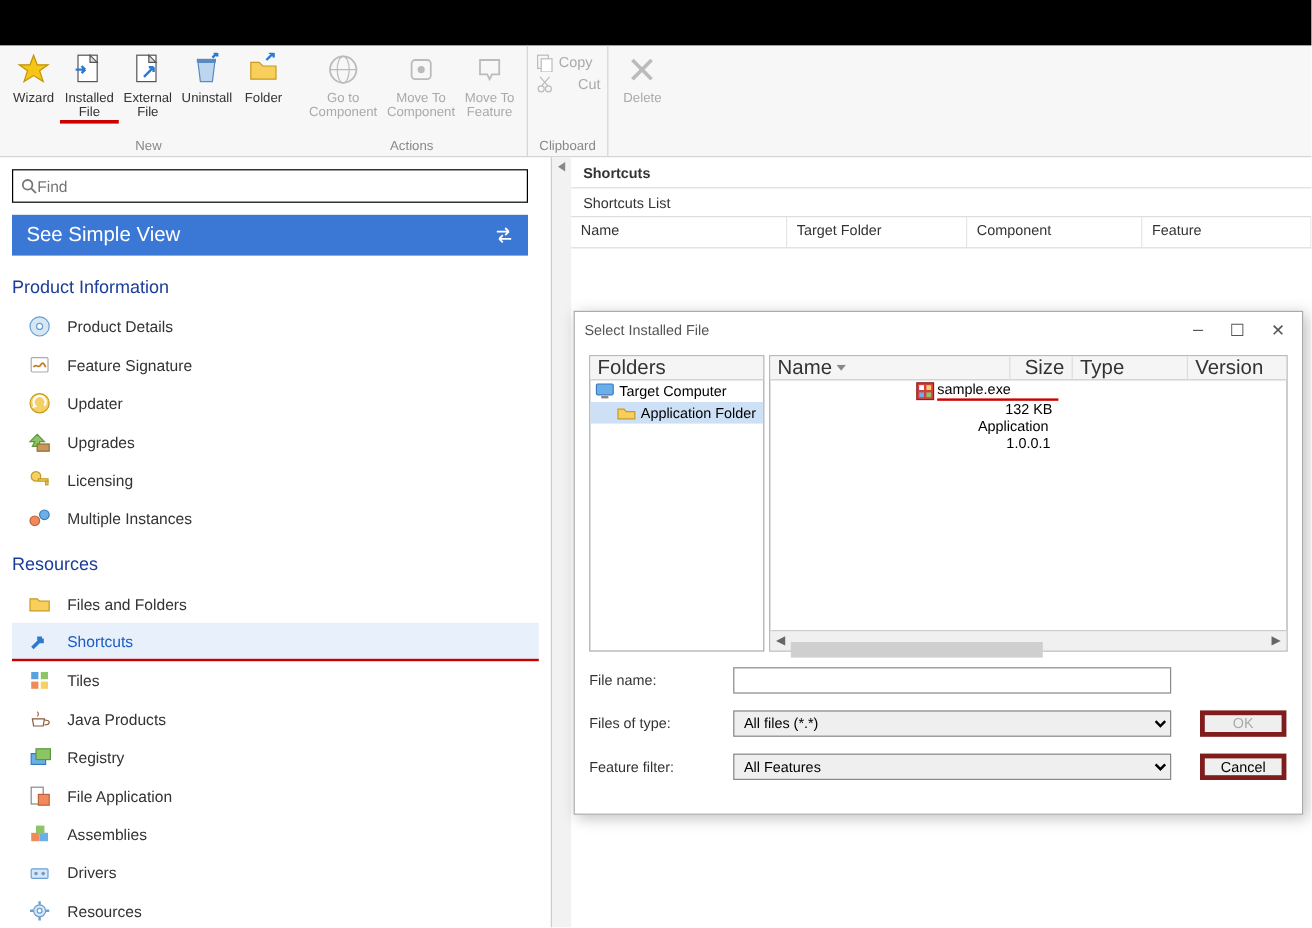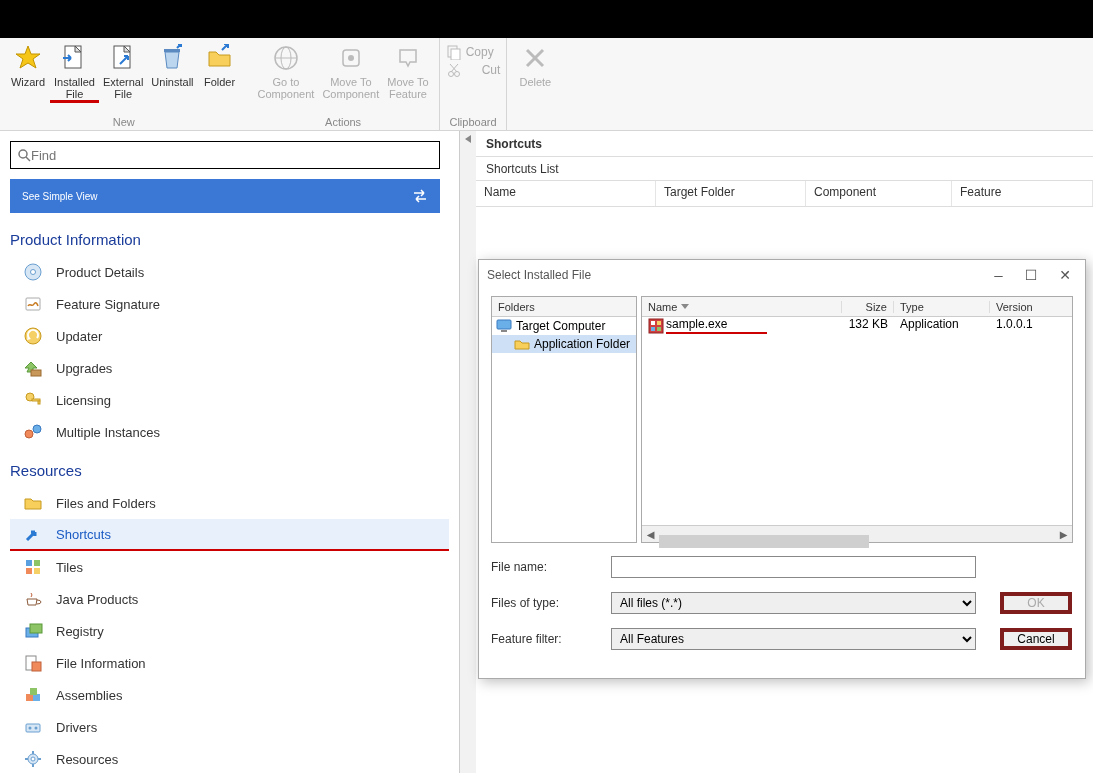--- a/index.html
+++ b/index.html
@@ -15,21 +15,21 @@
 .ribbon-group-title { font-size: 11px; color: #888; margin-top: auto; margin-bottom: 2px; }
 .underline-red { border-bottom: 3px solid #cc0000; }
 
 .main { display: flex; height: calc(773px - 38px - 93px); }
 .left-panel { width: 460px; border-right: 1px solid #ccc; padding: 10px 10px 0; overflow: hidden; }
 .splitter { width: 16px; background: #f2f2f2; display: flex; justify-content: center; padding-top: 2px; }
 .right-panel { flex: 1; position: relative; }
 
 .search-box { width: 430px; height: 28px; border: 1px solid #000; display: flex; align-items: center; padding: 0 6px; margin-bottom: 10px; }
 .search-box input { border: none; outline: none; flex: 1; font-size: 13px; }
-.simple-view-bar { width: 430px; height: 34px; background: #3b78d6; color: #fff; display: flex; align-items: center; padding: 0 12px; font-size: 10px; margin-bottom: 18px; }
+.simple-view-bar { width: 430px; height: 34px; background: #3b78d6; color: #fff; display: flex; align-items: center; padding: 0 12px; font-size: 17px; margin-bottom: 18px; }
 .simple-view-bar .switch-icon { margin-left: auto; }
 
 .nav-header { color: #1a3c9a; font-size: 15px; margin: 6px 0 8px 0; }
 .nav-item { display: flex; align-items: center; height: 32px; padding-left: 10px; cursor: pointer; }
 .nav-item .ni-icon { width: 26px; display: flex; justify-content: center; }
 .nav-item.selected { background: #e8f0fb; color: #1a5bc4; }
 .nav-item.selected .ni-label { color: #1a5bc4; }
 .nav-item .ni-label { color: #333; font-size: 13px; padding-left: 10px; }
 
 .right-header { height: 26px; border-bottom: 1px solid #ddd; display: flex; align-items: center; padding: 0 10px; font-weight: bold; color: #333; }
@@ -37,26 +37,26 @@
 .shortcuts-table-header { display: flex; height: 26px; border-bottom: 1px solid #ddd; }
 .sth-cell { border-right: 1px solid #e5e5e5; padding: 4px 8px; color: #333; }
 
 .dialog { position: absolute; left: 478px; top: 259px; width: 608px; height: 420px; background: #fff; border: 1px solid #aaa; box-shadow: 3px 3px 12px rgba(0,0,0,0.25); }
 .dialog-title { height: 30px; padding: 0 8px; display: flex; align-items: center; color: #555; font-size: 12px; }
 .dialog-title .title-controls { margin-left: auto; display: flex; gap: 22px; color: #555; font-size: 14px; padding-right: 6px; }
 .dialog-body { padding: 6px 12px; }
 .browse-row { display: flex; gap: 4px; }
 .folders-pane { width: 146px; border: 1px solid #aaa; height: 247px; }
 .files-pane { flex: 1; border: 1px solid #aaa; height: 247px; position: relative; display: flex; flex-direction: column; }
-.pane-header { background: #f5f5f5; border-bottom: 1px solid #ccc; height: 20px; display: flex; align-items: center; font-size: 11px; color: #333; }
+.pane-header { background: #f5f5f5; border-bottom: 1px solid #ccc; height: 20px; display: flex; align-items: center; font-size: 17px; color: #333; }
 .pane-header .col { border-right: 1px solid #ddd; padding: 0 6px; }
 .tree-item { display: flex; align-items: center; padding: 2px 4px; font-size: 12px; }
 .tree-item.child { padding-left: 22px; }
 .tree-item.selected { background: #cee0f5; }
-.file-row { display: flex; align-items: flex-start; font-size: 12px; height: 20px; }
+.file-row { display: flex; align-items: center; font-size: 12px; height: 20px; flex-direction: column; }
 .file-row .fcell { padding: 0 6px; }
 .hscroll { height: 17px; border-top: 1px solid #ccc; background: #f0f0f0; display: flex; align-items: center; margin-top: auto; }
 .hscroll .arrow { width: 17px; height: 17px; display: flex; align-items: center; justify-content: center; color: #666; font-size: 10px; }
 .hscroll .track { flex: 1; position: relative; }
 .hscroll .thumb { position: absolute; left: 0; top: 1px; height: 13px; width: 210px; background: #cfcfcf; }
 
 .form-row { display: flex; align-items: center; margin-top: 12px; height: 24px; }
 .form-row label { width: 120px; color: #333; }
 .form-row input, .form-row select { height: 22px; border: 1px solid #888; padding: 0 4px; font-size: 12px; font-family: inherit; }
 .dlg-btn { width: 72px; height: 22px; border: 4px solid #7f1d1d; background: #efefef; font-size: 12px; cursor: pointer; }
@@ -323,21 +323,21 @@
         </span>
       <span class="ni-label">Registry</span>
     </div>
     <div class="nav-item">
       <span class="ni-icon">
           <svg width="20" height="20">
             <rect x="3" y="3" width="10" height="14" fill="#fff" stroke="#888"></rect>
             <rect x="9" y="9" width="9" height="9" fill="#f08a5a" stroke="#c0603a"></rect>
           </svg>
         </span>
-      <span class="ni-label">File Information</span>
+      <span class="ni-label">File Application</span>
     </div>
     <div class="nav-item">
       <span class="ni-icon">
           <svg width="20" height="20">
             <rect x="3" y="9" width="7" height="7" fill="#f08a5a"></rect>
             <rect x="10" y="9" width="7" height="7" fill="#6aafe8"></rect>
             <rect x="7" y="3" width="7" height="7" fill="#8cc466"></rect>
           </svg>
         </span>
       <span class="ni-label">Assemblies</span>

